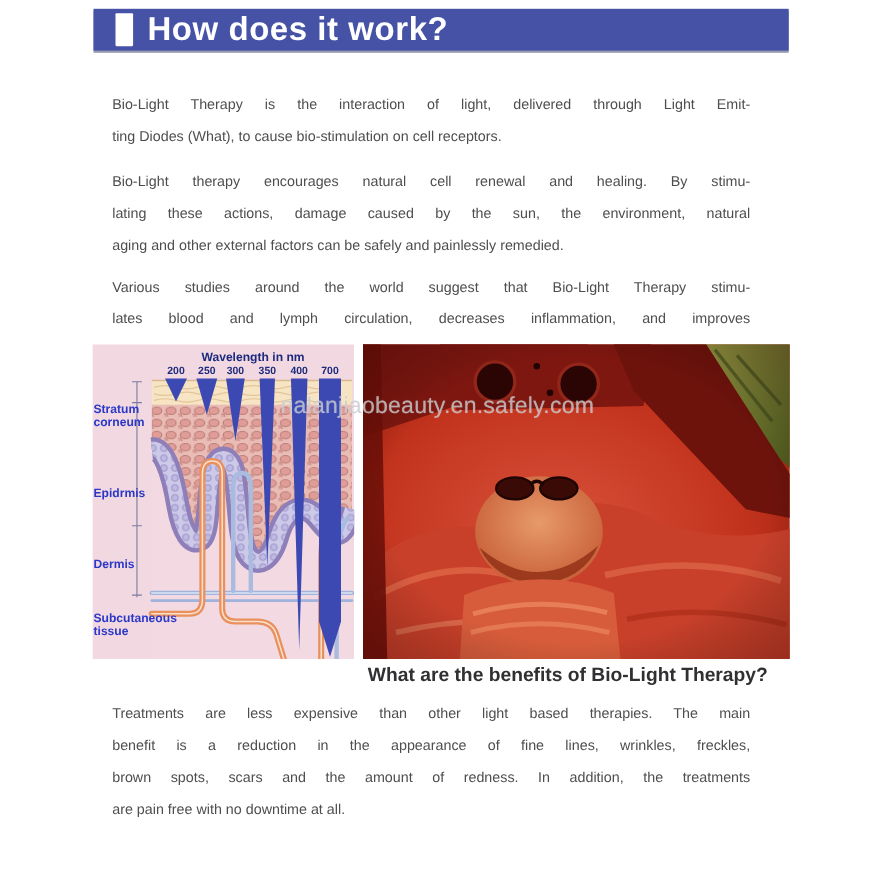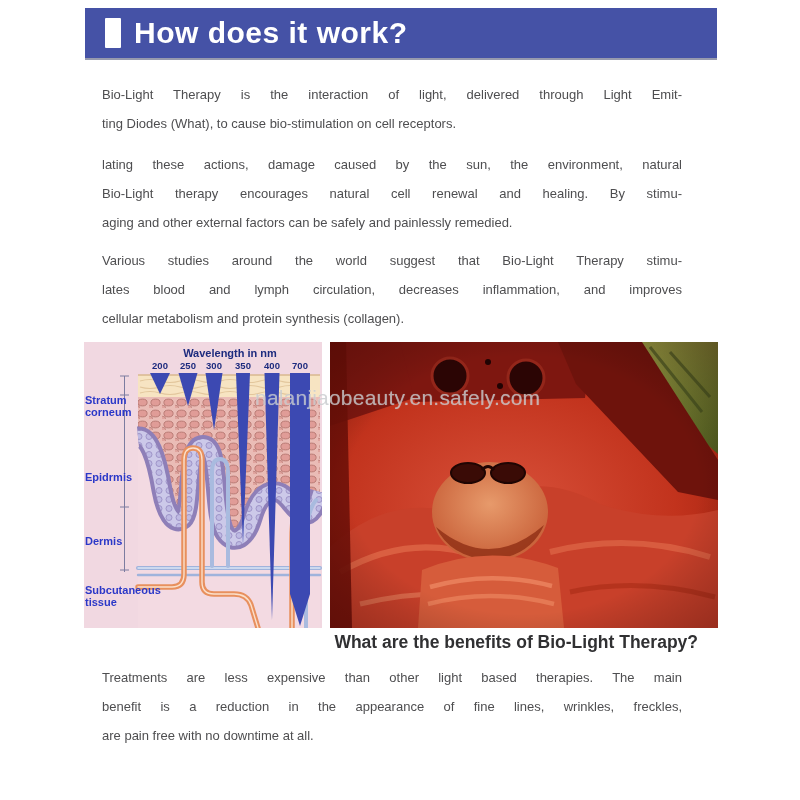--- a/index.html
+++ b/index.html
@@ -1,20 +1,20 @@
 <!DOCTYPE html>
 <html><head>
 <meta charset="utf-8">
 <style>
   html,body{margin:0;padding:0;background:#ffffff;}
   .page{position:relative;width:800px;height:800px;background:#ffffff;overflow:hidden;
         font-family:"Liberation Sans",sans-serif;}
 
   
-  .banner{position:absolute;left:85px;top:8px;width:632px;height:50px;
+  .banner{position:absolute;left:85px;top:8px;width:632px;height:38px;
           display:flex;align-items:center;padding-left:20px;box-sizing:border-box;
           background:#4552A6;box-shadow:0 2px 0 rgba(25,30,75,.45);}
   .banner .marker{width:16px;height:30px;background:#ffffff;border-radius:1px;flex:0 0 auto;}
   .banner h1{margin:0 0 0 13px;font-size:30px;font-weight:bold;color:#ffffff;letter-spacing:.5px;}
 
   
   .content{position:absolute;left:0;top:58px;width:800px;}
   .para{margin-left:102px;margin-right:118px;font-size:13px;line-height:29px;color:#4E4E50;}
   .para .jline{text-align:justify;text-align-last:justify;white-space:nowrap;}
   .para .jline.lastline{text-align-last:left;}
@@ -47,28 +47,27 @@
     <h1>How does it work?</h1>
   </header>
 
   <main class="content">
 
     <div class="para mt1">
         <div class="jline">Bio-Light Therapy is the interaction of light, delivered through Light Emit-</div>
         <div class="jline lastline">ting Diodes (What), to cause bio-stimulation on cell receptors.</div>
       </div>
     <div class="para mt2">
+        <div class="jline">Bio-Light therapy encourages natural cell renewal and healing. By stimu-</div>
         <div class="jline">lating these actions, damage caused by the sun, the environment, natural</div>
-        <div class="jline">Bio-Light therapy encourages natural cell renewal and healing. By stimu-</div>
         <div class="jline lastline">aging and other external factors can be safely and painlessly remedied.</div>
       </div>
     <div class="para mt3">
         <div class="jline">Various studies around the world suggest that Bio-Light Therapy stimu-</div>
         <div class="jline">lates blood and lymph circulation, decreases inflammation, and improves</div>
-        <div class="jline lastline">cellular metabolism and protein synthesis (collagen).</div>
       </div>
 
     <div class="figure-row">
 
       <div class="diagram-box">
         <svg width="238" height="286" viewBox="0 0 238 286">
           <defs>
             <pattern id="cellsP" width="13" height="11" patternUnits="userSpaceOnUse">
               <rect width="13" height="11" fill="#EABCB6"></rect>
               <ellipse cx="6.5" cy="5.5" rx="4.6" ry="3.4" fill="#E09C97" stroke="#BA7B75" stroke-width="1"></ellipse>
@@ -210,17 +209,18 @@
         </svg>
       </div>
 
       <div class="watermark">nalanjiaobeauty.en.safely.com</div>
     </div>
 
     <h2 class="benefits-heading">What are the benefits of Bio-Light Therapy?</h2>
     <div class="para benefits-para">
         <div class="jline">Treatments are less expensive than other light based therapies. The main</div>
         <div class="jline">benefit is a reduction in the appearance of fine lines, wrinkles, freckles,</div>
+        <div class="jline">brown spots, scars and the amount of redness. In addition, the treatments</div>
         <div class="jline lastline">are pain free with no downtime at all.</div>
       </div>
 
   </main>
 </div>
 
 </body></html>

